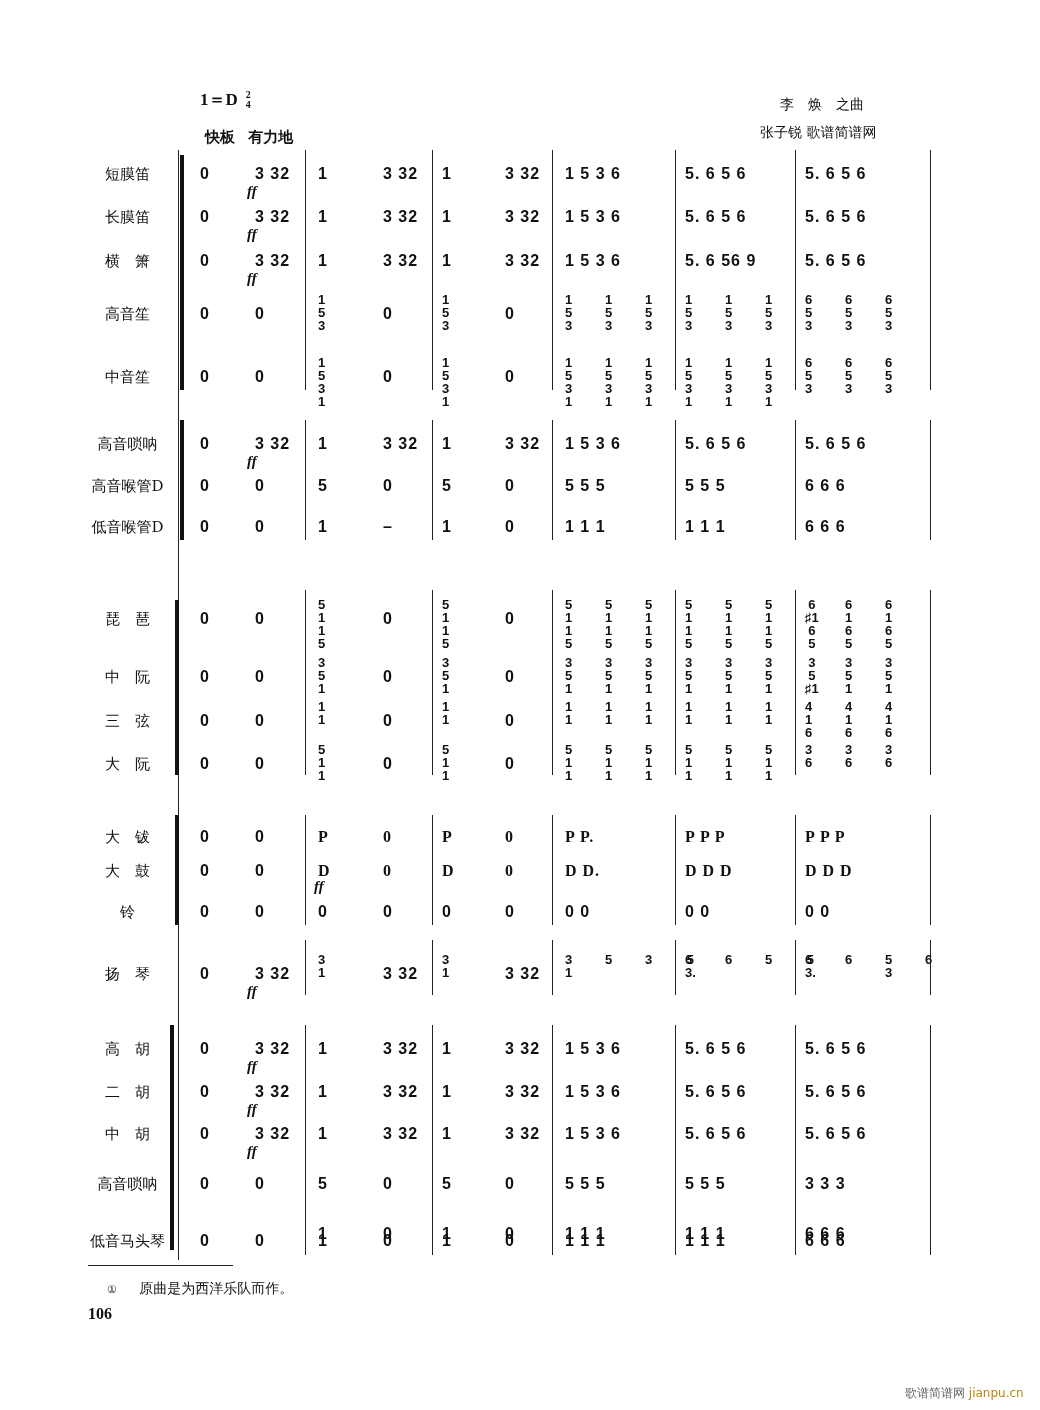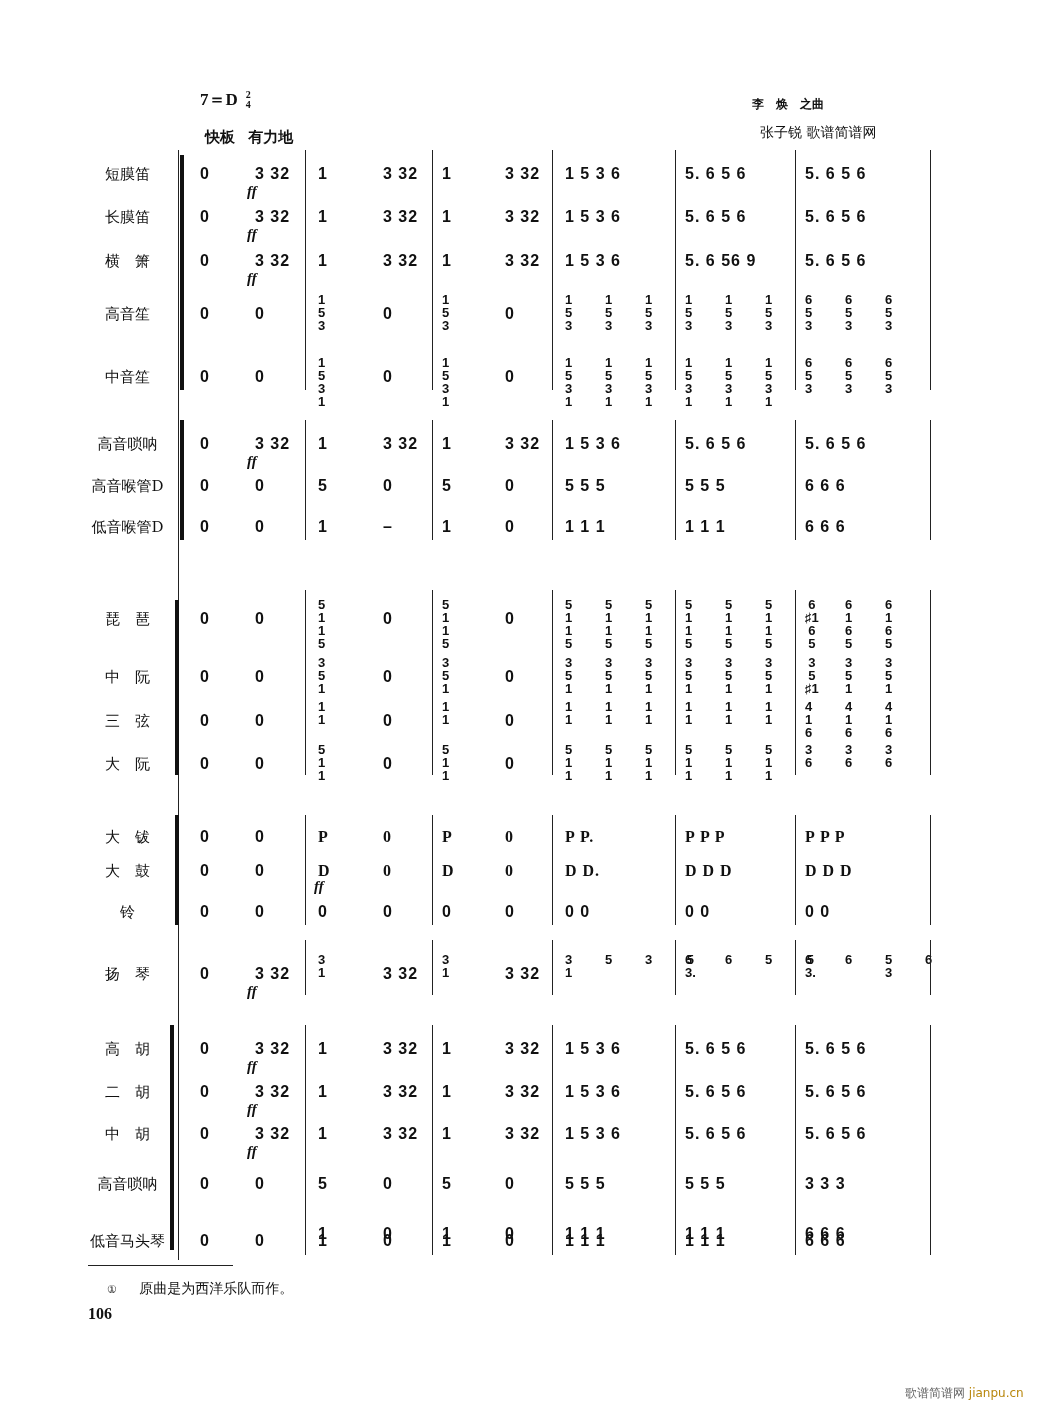--- a/index.html
+++ b/index.html
@@ -5,21 +5,21 @@
   html, body { margin: 0; padding: 0; background: #ffffff; }
   body { width: 1040px; height: 1410px; position: relative; overflow: hidden;
          font-family: "Liberation Sans", sans-serif; color: #111; }
   .title { position: absolute; left: 0; width: 1040px; top: 58px; text-align: center;
            font-family: "DejaVu Serif", serif; font-size: 34px; letter-spacing: 14px; font-weight: normal; }
   .key { position: absolute; left: 200px; top: 88px; font-weight: bold; font-size: 17px;
          font-family: "Liberation Serif", serif; display: flex; align-items: center; gap: 8px; }
   .frac { display: inline-flex; flex-direction: column; font-size: 10px; line-height: 10px; text-align: center; }
   .tempo { position: absolute; left: 205px; top: 128px; font-size: 15px; font-weight: bold;
            font-family: "DejaVu Sans", sans-serif; word-spacing: 8px; }
-  .composer { position: absolute; left: 752px; top: 96px; font-size: 12px; font-family: "DejaVu Serif", serif; font-weight: bold; }
+  .composer { position: absolute; left: 780px; top: 96px; font-size: 14px; font-family: "DejaVu Serif", serif; }
   .arranger { position: absolute; left: 760px; top: 124px; font-size: 14px; font-family: "DejaVu Serif", serif; }
 
   .score { position: absolute; left: 0; top: 0; width: 1040px; height: 1410px; }
   .iname { position: absolute; left: 80px; width: 95px; text-align: center; font-size: 15px;
            font-family: "DejaVu Serif", serif; white-space: nowrap; }
   .cell { position: absolute; font-weight: bold; font-size: 16px; font-family: "Liberation Sans", sans-serif;
           white-space: nowrap; letter-spacing: 1px; }
   .cell.pc { font-family: "Liberation Serif", serif; }
   .stack { position: absolute; font-weight: bold; font-size: 13px; line-height: 13px;
            font-family: "Liberation Sans", sans-serif; white-space: pre; text-align: center; }
@@ -36,21 +36,21 @@
             font-family: "Liberation Serif", serif; }
   .watermark { position: absolute; left: 905px; top: 1385px; font-size: 12px; color: #666;
                font-family: "DejaVu Sans", sans-serif; }
   .watermark .url { color: #b8860b; }
 </style>
 </head>
 <body>
 
 <div class="score">
   <div class="key">
-    <span>7＝D</span>
+    <span>1＝D</span>
     <span class="frac">
       <span>2</span>
       <span>4</span>
     </span>
   </div>
   <div class="tempo">快板  有力地</div>
   <div class="composer">李　焕　之曲</div>
   <div class="arranger">张子锐  歌谱简谱网</div>
 
   <div class="sys-line"></div>

